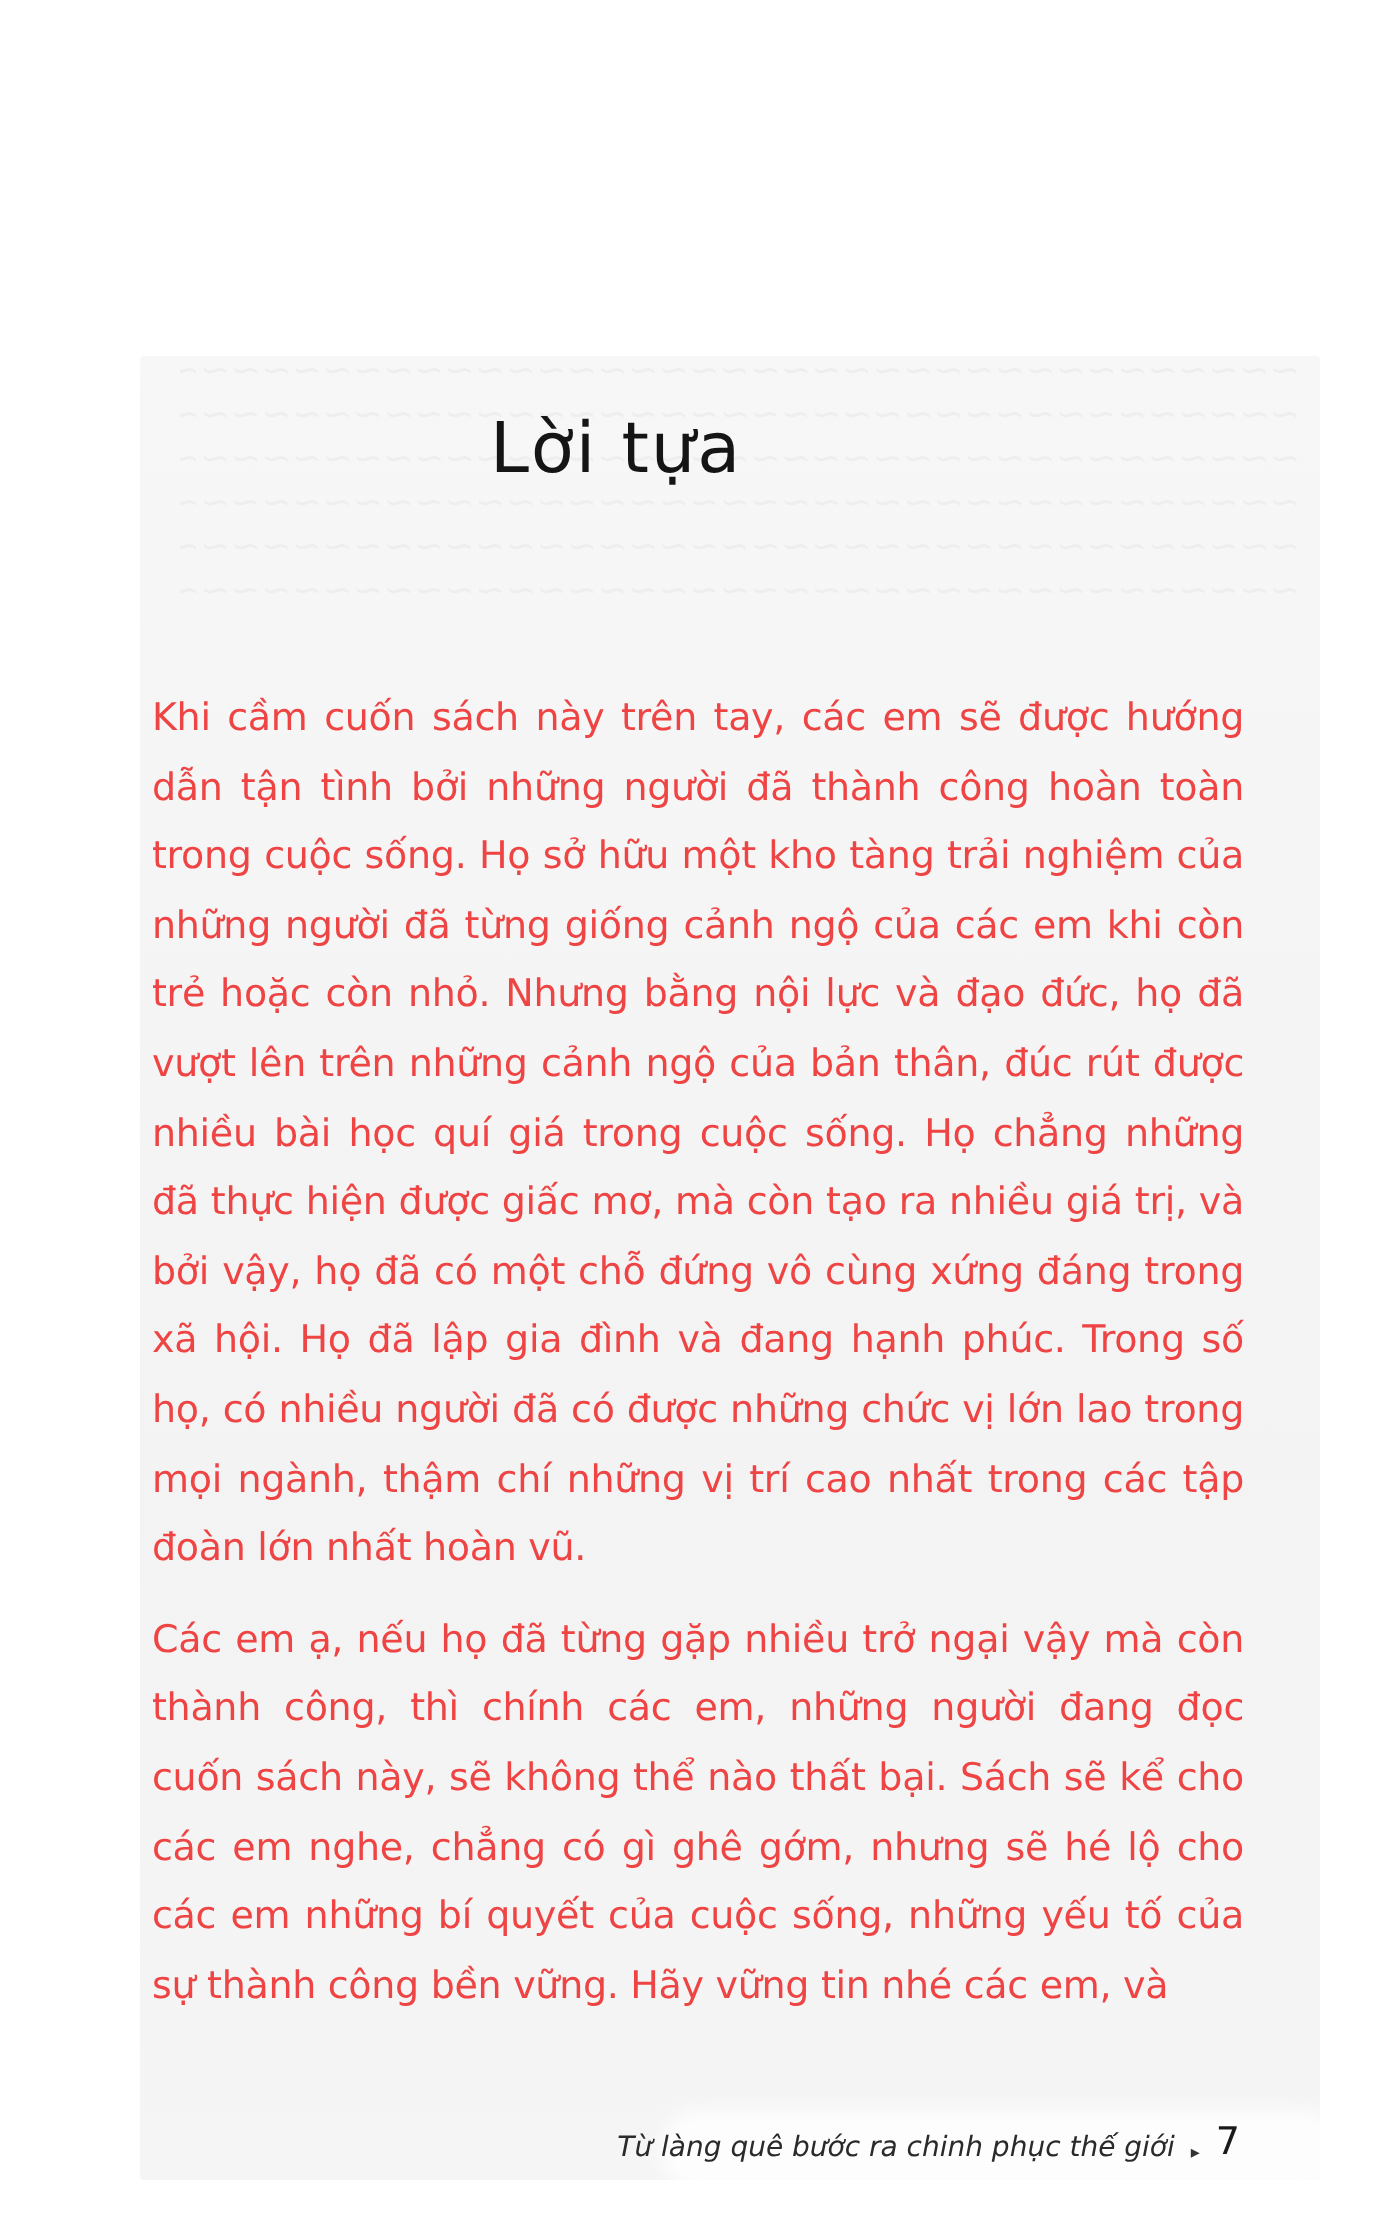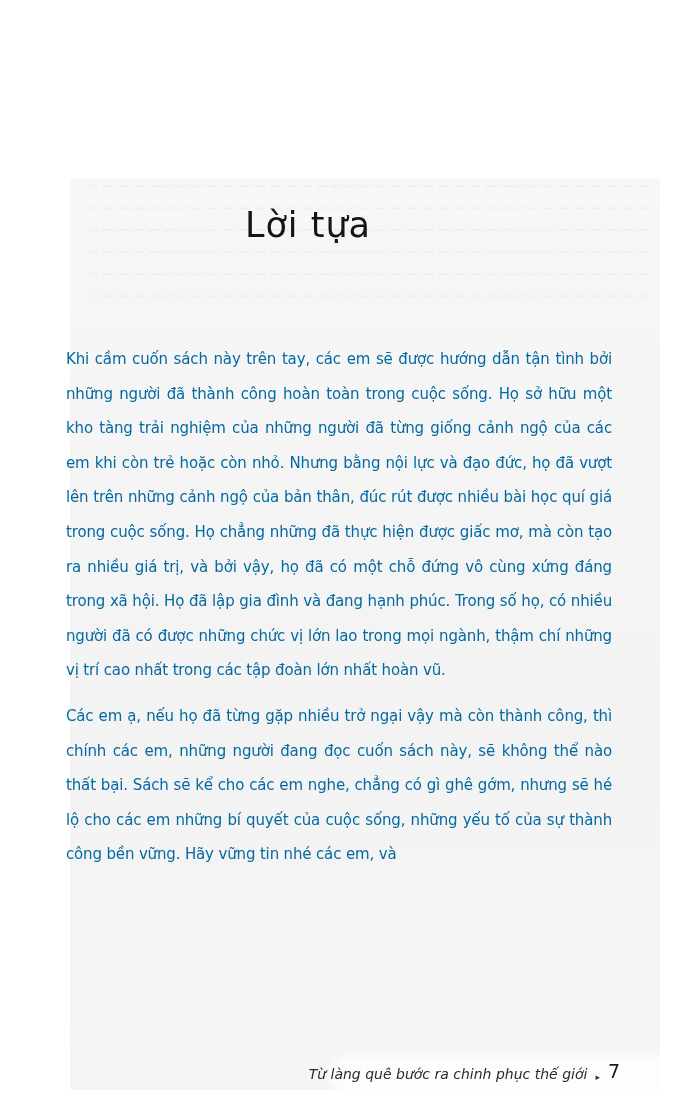--- a/index.html
+++ b/index.html
@@ -46,26 +46,26 @@
       text-align: center;
       font-family: "DejaVu Sans", sans-serif;
       font-size: 35px;
       font-weight: 400;
       letter-spacing: 1px;
       color: #151515;
       line-height: 48px;
     }
     .body-text {
       position: absolute;
-      left: 66px;
+      left: 76px;
       top: 342px;
       width: 546px;
-      font-size: 15px;
+      font-size: 19px;
       line-height: 34.6px;
-      color: #0369a1;
+      color: #ef4444;
       text-align: justify;
       letter-spacing: -0.15px;
     }
     .body-text p {
       margin: 0 0 11px 0;
       text-align: justify;
     }
     .footer {
       position: absolute;
       right: 80px;

